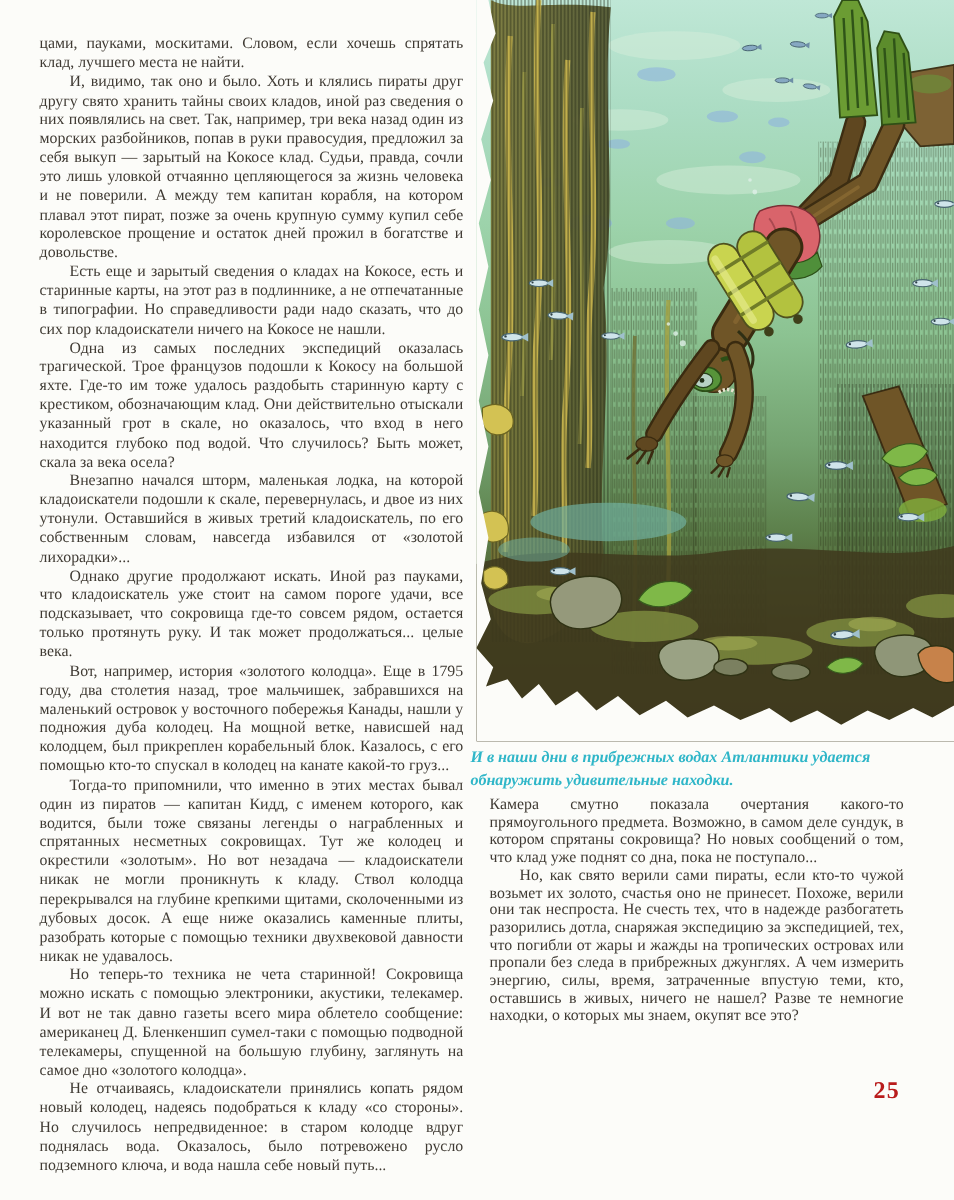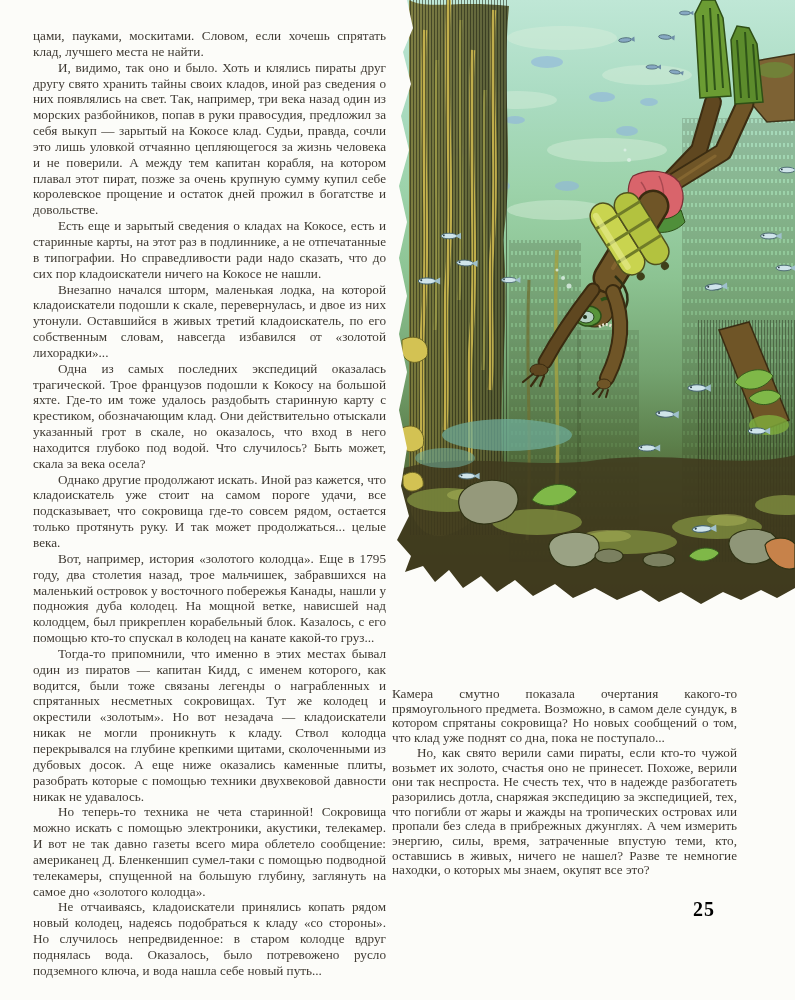--- a/index.html
+++ b/index.html
@@ -10,61 +10,61 @@
     color:#3f3a33;
     overflow:hidden;
   }
   .page{position:relative;width:658px;height:1000px;background:#fcfcf9;}
   .left-col{
     position:absolute;left:33px;top:28px;width:353px;
     font-size:13.2px;line-height:15.85px;text-align:justify;
     hyphens:auto;-webkit-hyphens:auto;
   }
   .right-col{
-    position:absolute;left:392px;top:663px;width:345px;
+    position:absolute;left:408px;top:663px;width:345px;
     font-size:13.2px;line-height:14.7px;text-align:justify;
-    hyphens:auto;margin-top:24px;-webkit-hyphens:auto;
+    hyphens:auto;-webkit-hyphens:auto;
   }
   .para{margin:0;}
   .para.indent{text-indent:25px;}
   .para.no-indent{text-indent:0;}
   .caption{
     position:absolute;left:392px;top:622px;width:348px;
     font-size:13.4px;line-height:18.5px;
     font-style:italic;font-weight:bold;
     text-align:left;
   }
   .page-number{
-    position:absolute;left:684px;top:898px;width:40px;
-    font-size:20px;font-weight:bold;color:#000000;
-    letter-spacing:1px;text-align:center;
+    position:absolute;left:728px;top:898px;width:40px;
+    font-size:20px;font-weight:bold;color:#b91c1c;
+    letter-spacing:1px;text-align:left;
   }
   .illustration{
     position:absolute;left:397px;top:0;width:398px;height:618px;
   }
   svg{display:block;}
 </style>
 </head>
 <body>
 
 <div class="page">
 
   <div class="left-col">
 
       <p class="para no-indent">цами, пауками, москитами. Словом, если хочешь спрятать клад, лучшего места не найти.</p>
 
       <p class="para indent">И, видимо, так оно и было. Хоть и клялись пираты друг другу свято хранить тайны своих кладов, иной раз сведения о них появлялись на свет. Так, например, три века назад один из морских разбойников, попав в руки правосудия, предложил за себя выкуп — зарытый на Кокосе клад. Судьи, правда, сочли это лишь уловкой отчаянно цепляющегося за жизнь человека и не поверили. А между тем капитан корабля, на котором плавал этот пират, позже за очень крупную сумму купил себе королевское прощение и остаток дней прожил в богатстве и довольстве.</p>
 
       <p class="para indent">Есть еще и зарытый сведения о кладах на Кокосе, есть и старинные карты, на этот раз в подлиннике, а не отпечатанные в типографии. Но справедливости ради надо сказать, что до сих пор кладоискатели ничего на Кокосе не нашли.</p>
 
+      <p class="para indent">Одна из самых последних экспедиций оказалась трагической. Трое французов подошли к Кокосу на большой яхте. Где-то им тоже удалось раздобыть старинную карту с крестиком, обозначающим клад. Они действительно отыскали указанный грот в скале, но оказалось, что вход в него находится глубоко под водой. Что случилось? Быть может, скала за века осела?</p>
+
       <p class="para indent">Внезапно начался шторм, маленькая лодка, на которой кладоискатели подошли к скале, перевернулась, и двое из них утонули. Оставшийся в живых третий кладоискатель, по его собственным словам, навсегда избавился от «золотой лихорадки»...</p>
 
-      <p class="para indent">Одна из самых последних экспедиций оказалась трагической. Трое французов подошли к Кокосу на большой яхте. Где-то им тоже удалось раздобыть старинную карту с крестиком, обозначающим клад. Они действительно отыскали указанный грот в скале, но оказалось, что вход в него находится глубоко под водой. Что случилось? Быть может, скала за века осела?</p>
-
-      <p class="para indent">Однако другие продолжают искать. Иной раз кажется, что кладоискатель уже стоит на самом пороге удачи, все подсказывает, что сокровища где-то совсем рядом, остается только протянуть руку. И так может продолжаться... целые века.</p>
+      <p class="para indent">Однако другие продолжают искать. Иной раз пауками, что кладоискатель уже стоит на самом пороге удачи, все подсказывает, что сокровища где-то совсем рядом, остается только протянуть руку. И так может продолжаться... целые века.</p>
 
       <p class="para indent">Вот, например, история «золотого колодца». Еще в 1795 году, два столетия назад, трое мальчишек, забравшихся на маленький островок у восточного побережья Канады, нашли у подножия дуба колодец. На мощной ветке, нависшей над колодцем, был прикреплен корабельный блок. Казалось, с его помощью кто-то спускал в колодец на канате какой-то груз...</p>
 
       <p class="para indent">Тогда-то припомнили, что именно в этих местах бывал один из пиратов — капитан Кидд, с именем которого, как водится, были тоже связаны легенды о награбленных и спрятанных несметных сокровищах. Тут же колодец и окрестили «золотым». Но вот незадача — кладоискатели никак не могли проникнуть к кладу. Ствол колодца перекрывался на глубине крепкими щитами, сколоченными из дубовых досок. А еще ниже оказались каменные плиты, разобрать которые с помощью техники двухвековой давности никак не удавалось.</p>
 
       <p class="para indent">Но теперь-то техника не чета старинной! Сокровища можно искать с помощью электроники, акустики, телекамер. И вот не так давно газеты всего мира облетело сообщение: американец Д. Бленкеншип сумел-таки с помощью подводной телекамеры, спущенной на большую глубину, заглянуть на самое дно «золотого колодца».</p>
 
       <p class="para indent">Не отчаиваясь, кладоискатели принялись копать рядом новый колодец, надеясь подобраться к кладу «со стороны». Но случилось непредвиденное: в старом колодце вдруг поднялась вода. Оказалось, было потревожено русло подземного ключа, и вода нашла себе новый путь...</p>
     </div>
 
@@ -347,20 +347,21 @@
           </g>
       </g>
 
       <g fill="#fcfcf9">
         <path d="M0,540 L14,556 L8,572 L26,566 L38,582 L52,570 L66,588 L84,576 L100,592 L118,580 L136,596 L158,584 L176,598 L198,588 L220,600 L244,590 L262,602 L284,592 L304,604 L326,592 L344,600 L364,590 L380,598 L398,588 L398,618 L0,618 Z"></path>
         <path d="M0,0 L10,0 L16,28 L6,52 L14,84 L4,116 L12,150 L2,186 L10,222 L2,258 L10,296 L2,334 L10,372 L2,410 L10,448 L4,486 L12,516 L0,540 Z"></path>
       </g>
     </svg>
   </div>
 
+  <div class="caption" style="color: rgb(47, 182, 200);">И в наши дни в прибрежных водах Атлантики удается обнаружить удивительные находки.</div>
 
   <div class="right-col">
 
       <p class="para no-indent">Камера смутно показала очертания какого-то прямоугольного предмета. Возможно, в самом деле сундук, в котором спрятаны сокровища? Но новых сообщений о том, что клад уже поднят со дна, пока не поступало...</p>
 
 
       <p class="para indent">Но, как свято верили сами пираты, если кто-то чужой возьмет их золото, счастья оно не принесет. Похоже, верили они так неспроста. Не счесть тех, что в надежде разбогатеть разорились дотла, снаряжая экспедицию за экспедицией, тех, что погибли от жары и жажды на тропических островах или пропали без следа в прибрежных джунглях. А чем измерить энергию, силы, время, затраченные впустую теми, кто, оставшись в живых, ничего не нашел? Разве те немногие находки, о которых мы знаем, окупят все это?</p>
     </div>
 
   <div class="page-number">25</div>

